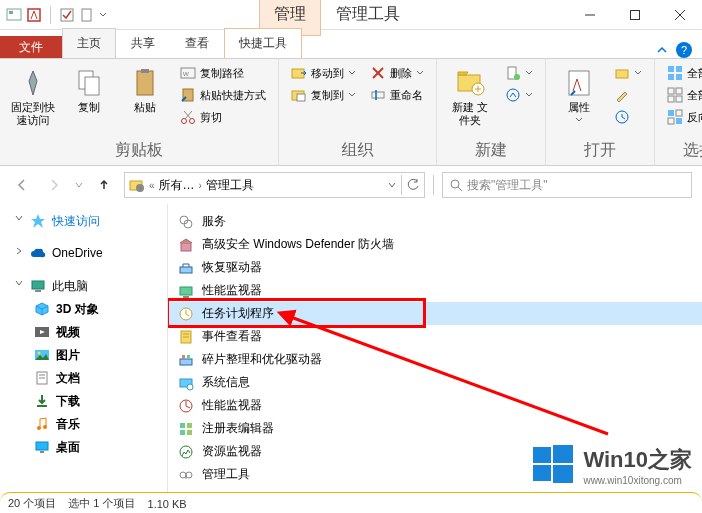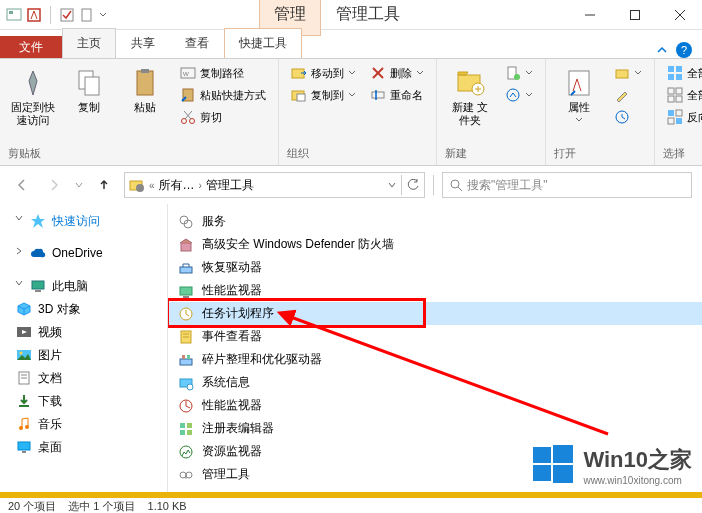--- a/index.html
+++ b/index.html
@@ -23,21 +23,21 @@
   .tab.file { background: #c0392b; color: #fff; padding: 2px 18px; }
   .tab.active { border-color: #d0d0d0; background: #f5f5f5; }
   .tab.tool-active { border-color: #e8c0a0; background: #fff; }
   .tabs-right { margin-left: auto; display: flex; align-items: center; gap: 8px; padding-right: 10px; }
   .help-circle { width: 16px; height: 16px; border-radius: 50%; background: #0078d7; color: #fff; font-size: 11px; display: flex; align-items: center; justify-content: center; }
 
   
   .ribbon { height: 108px; background: #f5f5f5; border-top: 1px solid #d0d0d0; border-bottom: 1px solid #d0d0d0; display: flex; }
   .group { padding: 4px 8px; border-right: 1px solid #e0e0e0; display: flex; flex-direction: column; }
   .group-body { flex: 1; display: flex; align-items: flex-start; gap: 6px; }
-  .group-label { font-size: 11px; color: #666; padding-top: 2px; }
+  .group-label { text-align: center; font-size: 16px; color: #666; padding-top: 2px; }
   .bigbtn { display: flex; flex-direction: column; align-items: center; justify-content: center; width: 50px; gap: 2px; padding: 4px 2px; }
   .bigbtn .bi { width: 32px; height: 32px; }
   .bigbtn span { font-size: 11px; text-align: center; line-height: 1.2; }
   .smallcol { display: flex; flex-direction: column; gap: 2px; }
   .smallbtn { display: flex; align-items: center; gap: 4px; font-size: 11px; padding: 2px 4px; white-space: nowrap; }
   .smallbtn .si { width: 16px; height: 16px; }
   .drop-svg { flex-shrink: 0; }
 
   
   .addrbar { height: 38px; display: flex; align-items: center; gap: 8px; padding: 4px 10px; background: #fff; }
@@ -46,34 +46,34 @@
   .addr { flex: 1; height: 26px; border: 1px solid #ccc; display: flex; align-items: center; padding: 0 4px; gap: 4px; font-size: 12px; }
   .addr .seg { display: flex; align-items: center; gap: 4px; }
   .addr .chev { color: #666; font-size: 10px; }
   .search { width: 250px; height: 26px; border: 1px solid #ccc; display: flex; align-items: center; padding: 0 6px; gap: 4px; font-size: 12px; color: #888; }
   .vsep { width: 1px; height: 20px; background: #ccc; }
 
   
   .main { display: flex; height: 288px; }
   .nav { width: 168px; border-right: 1px solid #e5e5e5; overflow-y: auto; overflow-x: hidden; font-size: 12px; padding-top: 6px; }
   .nav-item { display: flex; gap: 6px; padding: 3px 4px 3px 14px; white-space: nowrap; }
-  .nav-item.sub { padding-left: 16px; }
+  .nav-item.sub { padding-left: 34px; font-weight: bold; }
   .nav-item .ni { width: 16px; height: 16px; flex-shrink: 0; }
   .nav-item.quick { color: #0078d7; }
   .exp-svg { flex-shrink: 0; }
 
   .content { flex: 1; overflow: auto; font-size: 12px; padding-top: 6px; position: relative; }
   .row { display: flex; align-items: center; gap: 8px; padding: 3px 4px 3px 10px; }
   .row .ri { width: 16px; height: 16px; flex-shrink: 0; }
   .row.selected { background: #cce8ff; }
   .highlight-box { position: absolute; border: 3px solid #ff0000; pointer-events: none; }
   .arrow-canvas { position: absolute; top: 0; left: 0; pointer-events: none; }
 
   
-  .status { height: 22px; border-top: 6px solid #eab308; display: flex; align-items: center; font-size: 11px; padding: 4px 8px; gap: 12px; color: #333; background: #fff; }
+  .status { height: 22px; border-top: 1px solid #eab308; display: flex; align-items: center; font-size: 11px; padding: 4px 8px; gap: 12px; color: #333; background: #fff; border-radius: 10px; }
 
   
   .watermark { position: absolute; right: 10px; bottom: 26px; display: flex; align-items: center; gap: 8px; opacity: 0.9; pointer-events: none; }
   .win-logo { width: 44px; height: 44px; }
   .wm-text { display: flex; flex-direction: column; }
   .wm-text .big { font-size: 22px; font-weight: 600; color: #333; }
   .wm-text .small { font-size: 10px; color: #666; }
 </style>
 </head>
 <body>

